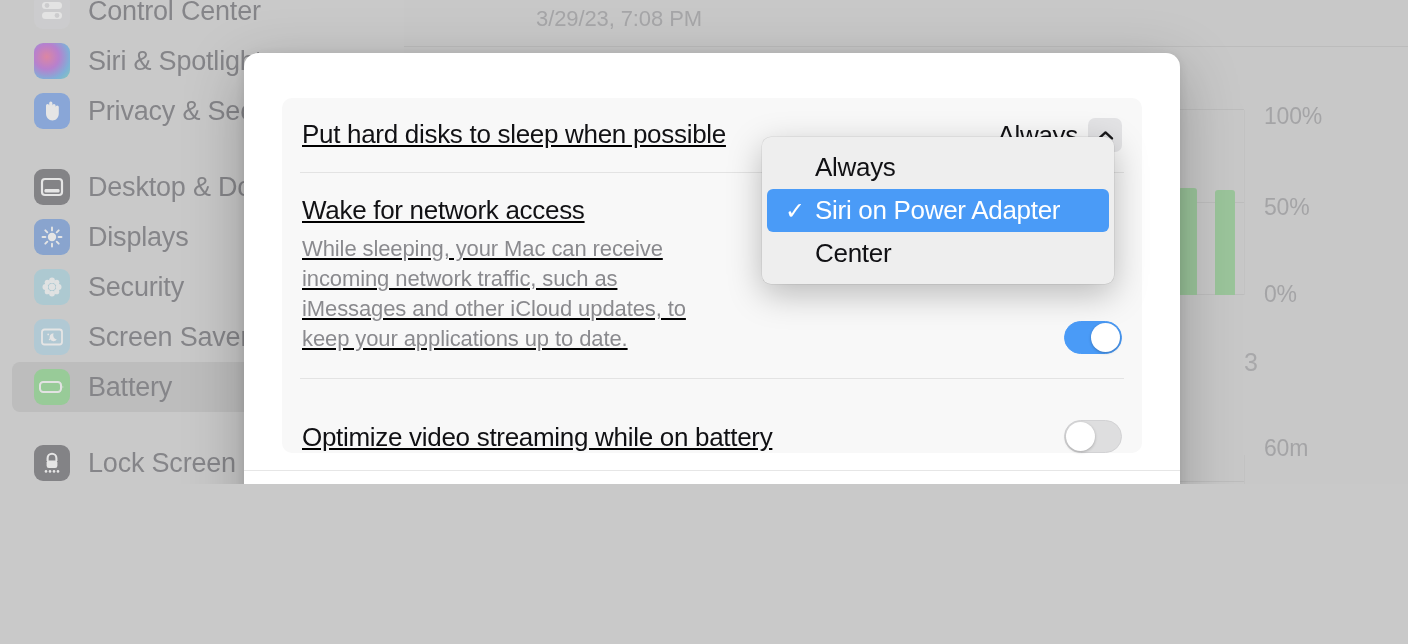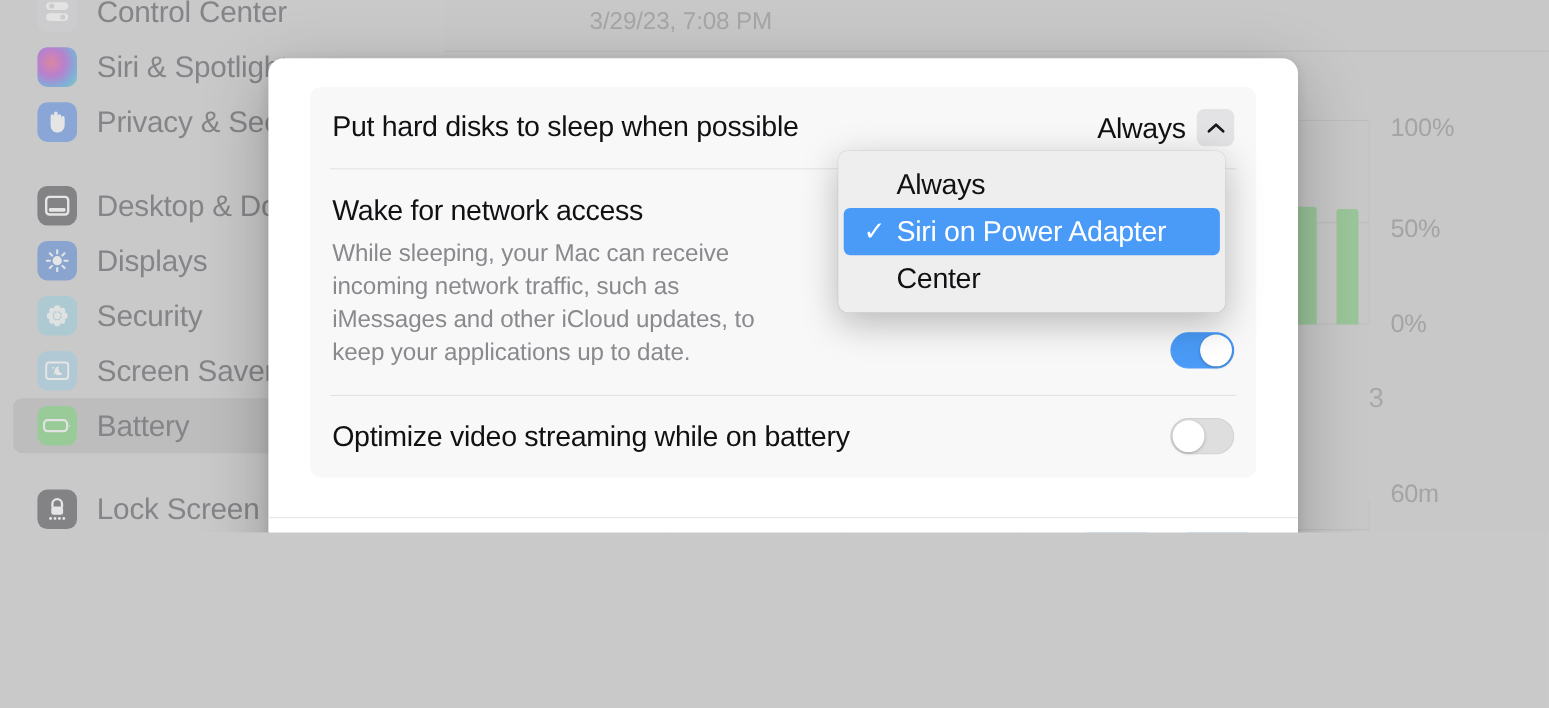--- a/index.html
+++ b/index.html
@@ -169,22 +169,23 @@
     height: 537px;
     background: #ffffff;
     border-radius: 14px;
     box-shadow: 0 18px 60px rgba(0,0,0,0.26), 0 2px 10px rgba(0,0,0,0.10);
     overflow: hidden;
   }
 
   .sheet-body {
     position: absolute;
     left: 38px;
-    top: 26px;
+    top: 45px;
     width: 860px;
+    text-decoration: underline;
   }
 
   .card {
     background: #f8f8f8;
     border-radius: 10px;
     padding: 0 20px;
   }
 
   .row {
     position: relative;
@@ -210,21 +211,21 @@
     font-size: 22px;
     color: #8a8a8e;
     line-height: 1.36;
     letter-spacing: -0.1px;
     margin-top: 8px;
     max-width: 400px;
   }
 
   .r1 { height: 74px; align-items: center; }
   .r2 { padding: 22px 0 24px 0; }
-  .r3 { height: 74px; align-items: center; }
+  .r3 { height: 74px; align-items: flex-end; }
 
   
   .popup-btn {
     display: flex;
     align-items: center;
     gap: 10px;
     font-size: 26px;
     color: #111114;
     letter-spacing: -0.3px;
     position: relative;

